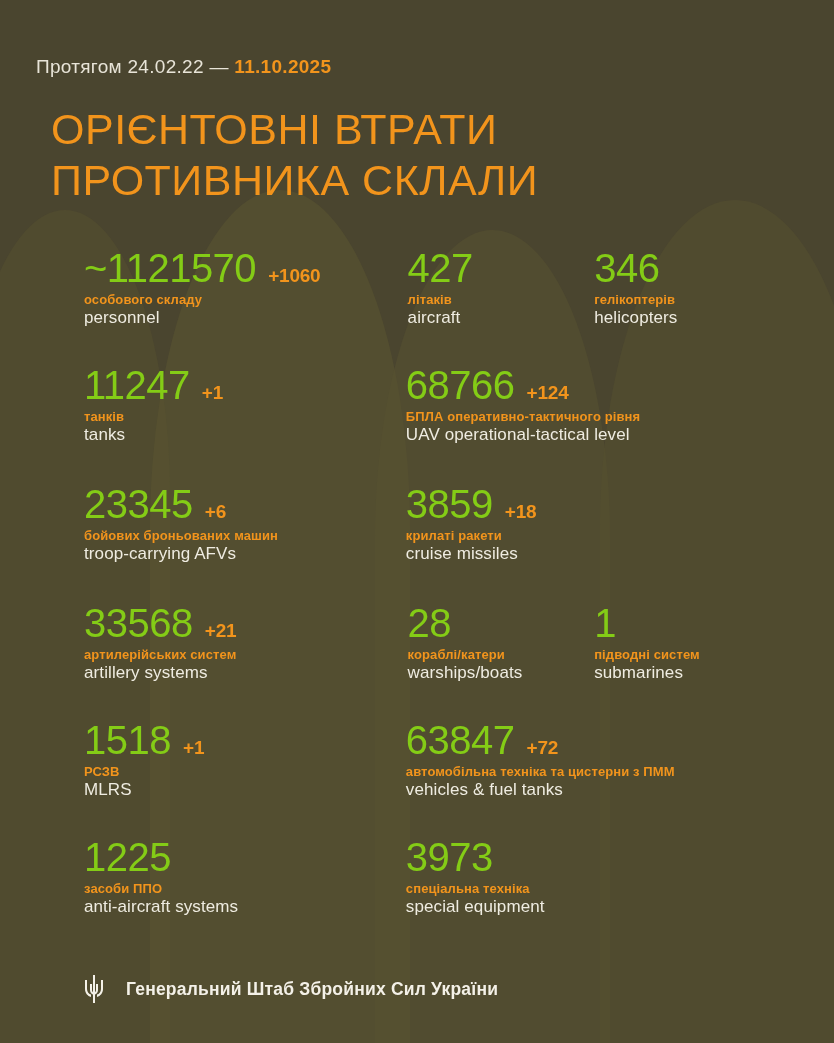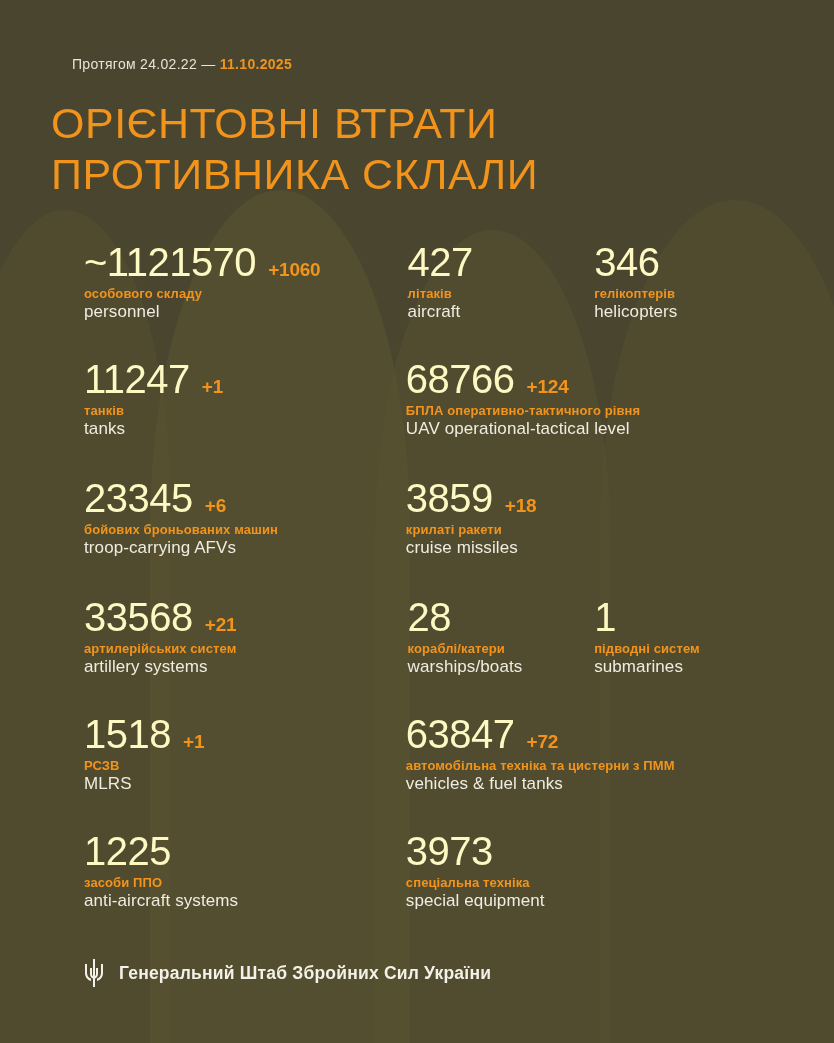--- a/index.html
+++ b/index.html
@@ -49,22 +49,22 @@
     background: #555030;
   }
 
   .content {
     position: relative;
     z-index: 2;
     padding: 56px 0 0 0;
   }
 
   .period {
-    padding-left: 72px;
-    font-size: 14px;
+    padding-left: 36px;
+    font-size: 19px;
     letter-spacing: 0.3px;
     color: #e8e4d8;
   }
   .period .date {
     color: #f2941c;
     font-weight: bold;
   }
 
   .title {
     padding-left: 51px;
@@ -95,21 +95,21 @@
   .col-wide  { width: 410px; }
 
   .numline {
     display: flex;
     align-items: baseline;
     gap: 12px;
   }
   .num {
     font-size: 40px;
     font-weight: normal;
-    color: #fef9c3;
+    color: #84cc16;
     letter-spacing: -0.5px;
     line-height: 1.05;
   }
   .delta {
     font-size: 19px;
     color: #f2941c;
     font-weight: bold;
     letter-spacing: -0.2px;
   }
   .lbl-ua {
@@ -128,24 +128,24 @@
 
   .r1 { margin-bottom: 36px; }
   .r2 { margin-bottom: 38px; }
   .r3 { margin-bottom: 38px; justify-content: center; }
   .r4 { margin-bottom: 36px; }
   .r5 { margin-bottom: 36px; }
 
   .footer {
     position: absolute;
     left: 84px;
-    bottom: 56px;
+    bottom: 40px;
     display: flex;
     align-items: center;
-    gap: 15px;
+    gap: 22px;
     z-index: 3;
   }
   .footer .trident {
     width: 20px;
     height: 28px;
     display: block;
   }
   .footer-text {
     font-size: 17.5px;
     font-weight: bold;

